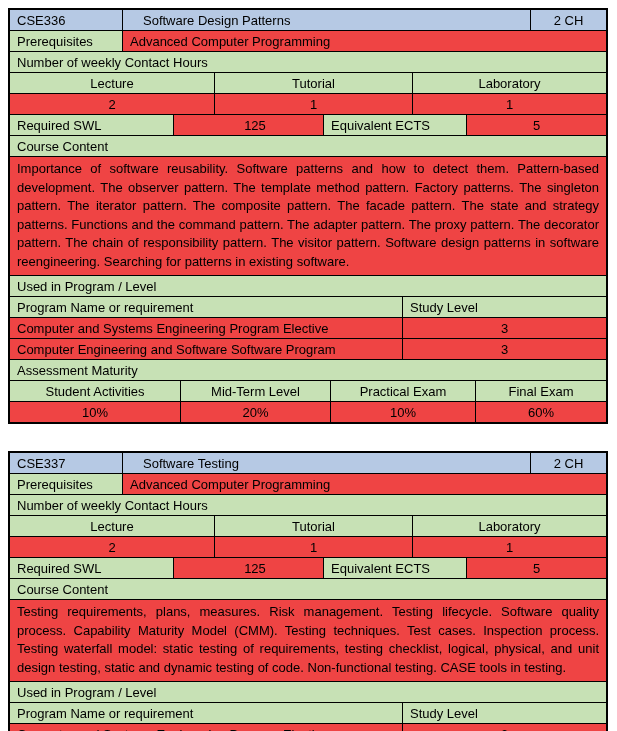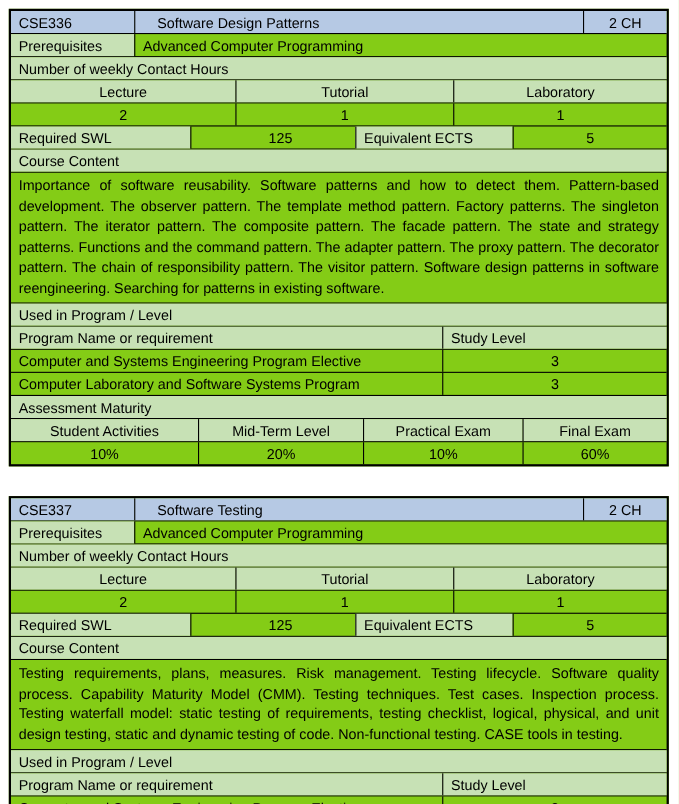--- a/index.html
+++ b/index.html
@@ -13,21 +13,21 @@
   html,body{background:var(--page_bg);}
   body{
     width:617px;height:731px;overflow:hidden;
     font-family:"Liberation Sans","DejaVu Sans",sans-serif;
     color:var(--text);
     padding:8px 0 0 8px;
   }
   .tbl{
     width:600px;
     border:2px solid var(--border);
-    background:#84cc16;
+    background:#ef4444;
   }
   .tbl + .tbl{margin-top:27px;}
   .row{display:flex;border-top:1px solid var(--border);}
   .row:first-child{border-top:none;}
   .cell{
     flex:0 0 auto;
     min-height:20px;
     padding:1px 7px;
     display:flex;align-items:center;
     font-size:13px;line-height:17px;
@@ -108,21 +108,21 @@
   </div>
   <div class="row">
     <div class="cell green w-prog">Program Name or requirement</div>
     <div class="cell green w-level">Study Level</div>
   </div>
   <div class="row">
     <div class="cell w-prog">Computer and Systems Engineering Program Elective</div>
     <div class="cell w-level center">3</div>
   </div>
   <div class="row">
-    <div class="cell w-prog">Computer Laboratory and Software Systems Program</div>
+    <div class="cell w-prog">Computer Engineering and Software Software Program</div>
     <div class="cell w-level center">3</div>
   </div>
   <div class="row">
     <div class="cell green full">Assessment Maturity</div>
   </div>
   <div class="row">
     <div class="cell green w-a1 center">Student Activities</div>
     <div class="cell green w-a2 center">Mid-Term Level</div>
     <div class="cell green w-a3 center">Practical Exam</div>
     <div class="cell green w-a4 center">Final Exam</div>

